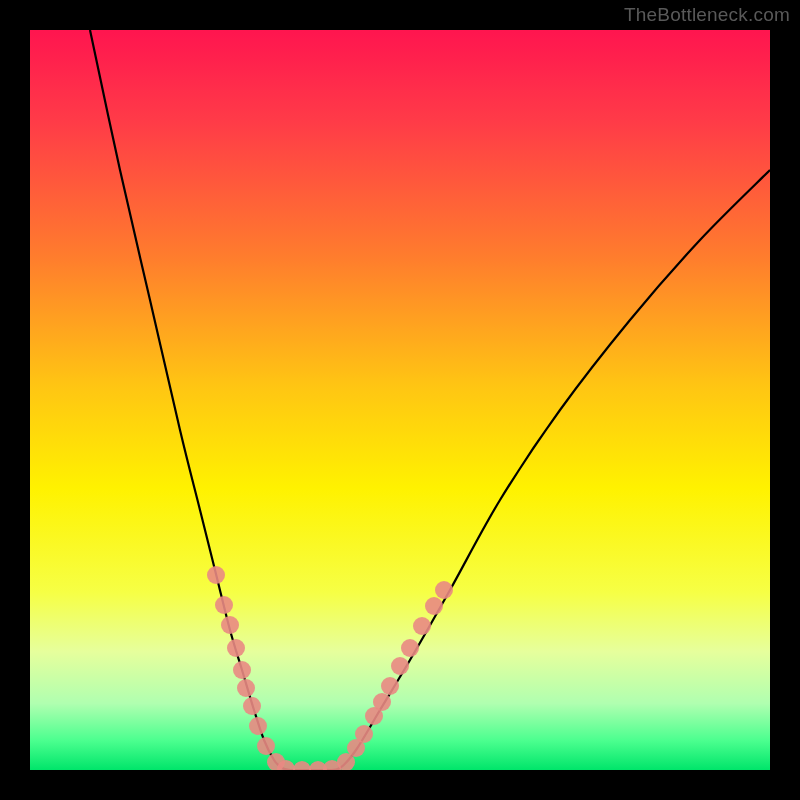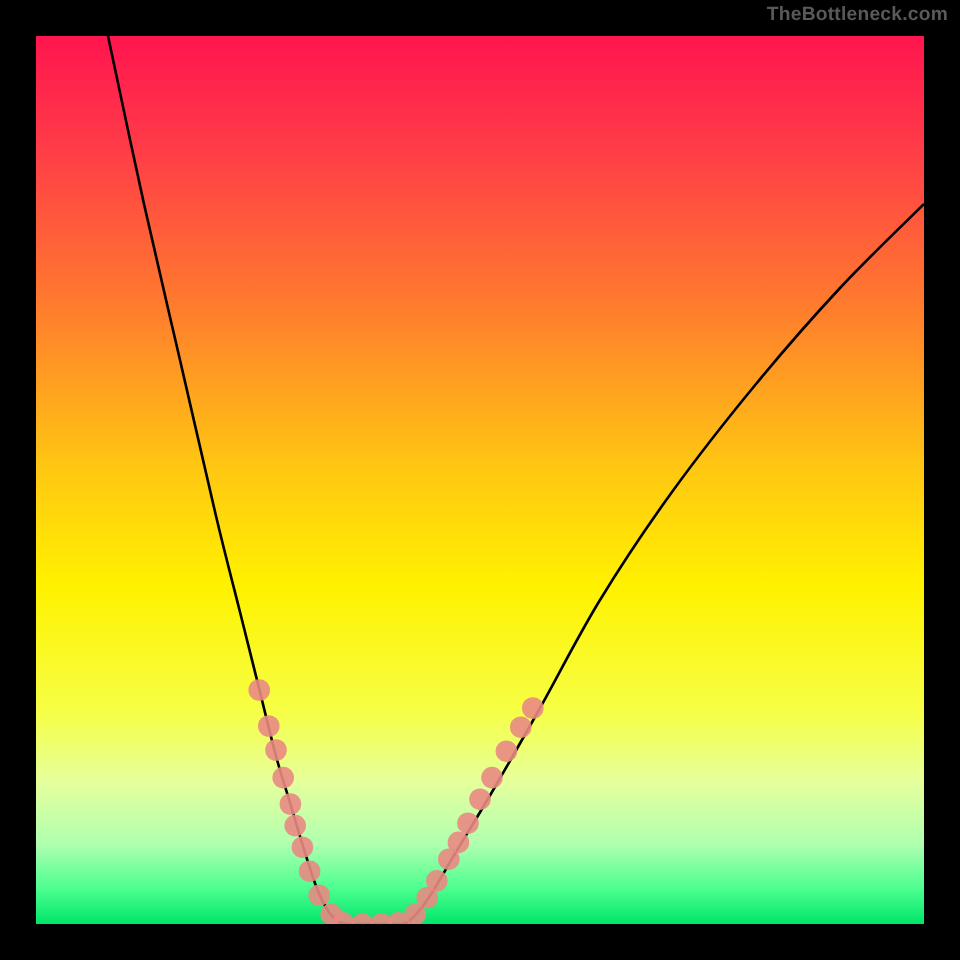--- a/index.html
+++ b/index.html
@@ -25,22 +25,22 @@
     left: 30px;
     width: 740px;
     height: 740px;
     overflow: hidden;
   }
   .watermark {
     position: absolute;
     top: 4px;
     right: 10px;
     color: #595959;
-    font-size: 16px;
-    font-weight: 700;
+    font-size: 19px;
+    font-weight: 400;
     letter-spacing: 0.2px;
   }
   svg { display: block; }
 </style>
 </head>
 <body>
 
 <div class="frame">
   <div class="watermark">TheBottleneck.com</div>
 

